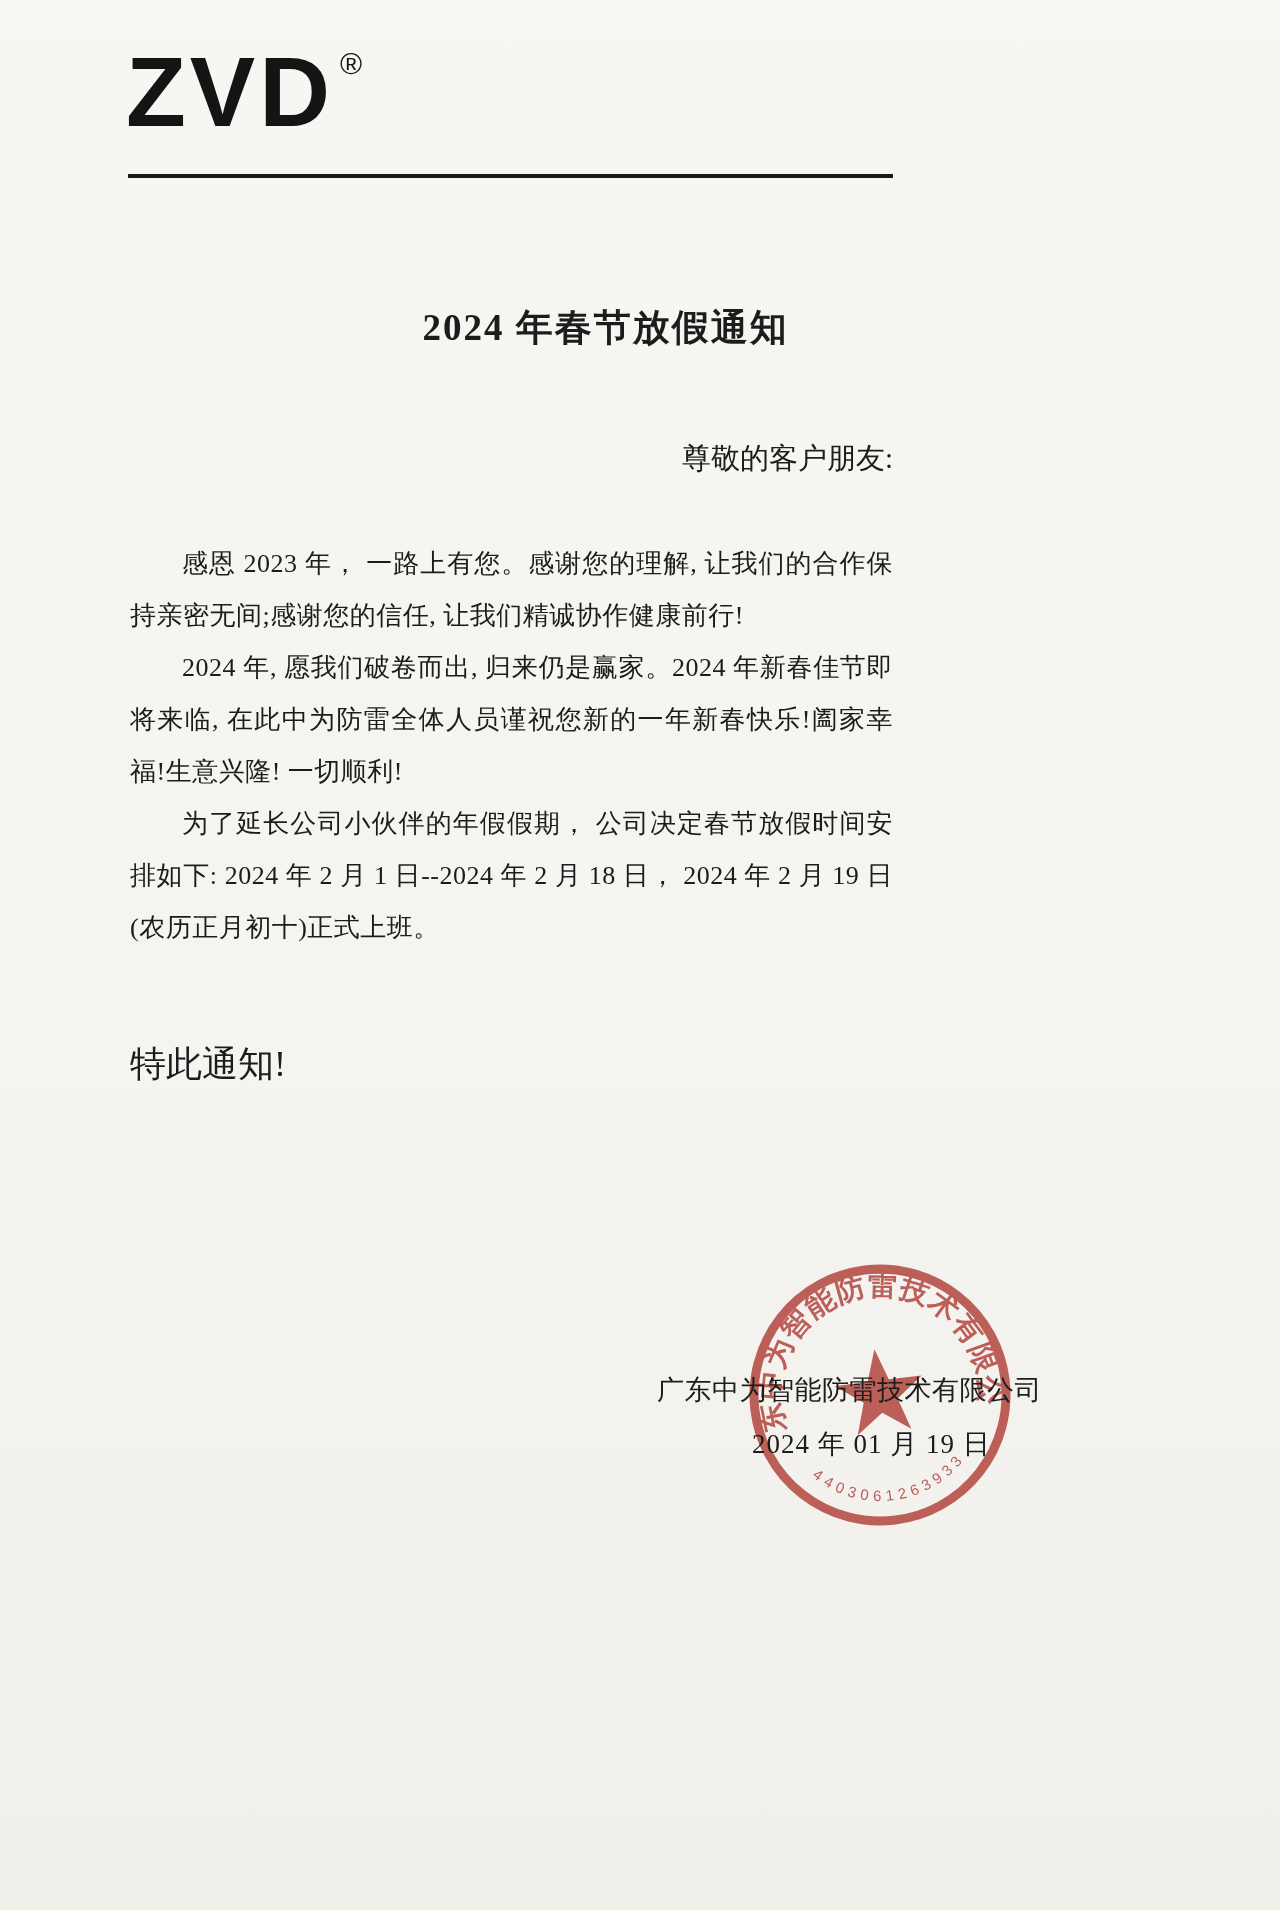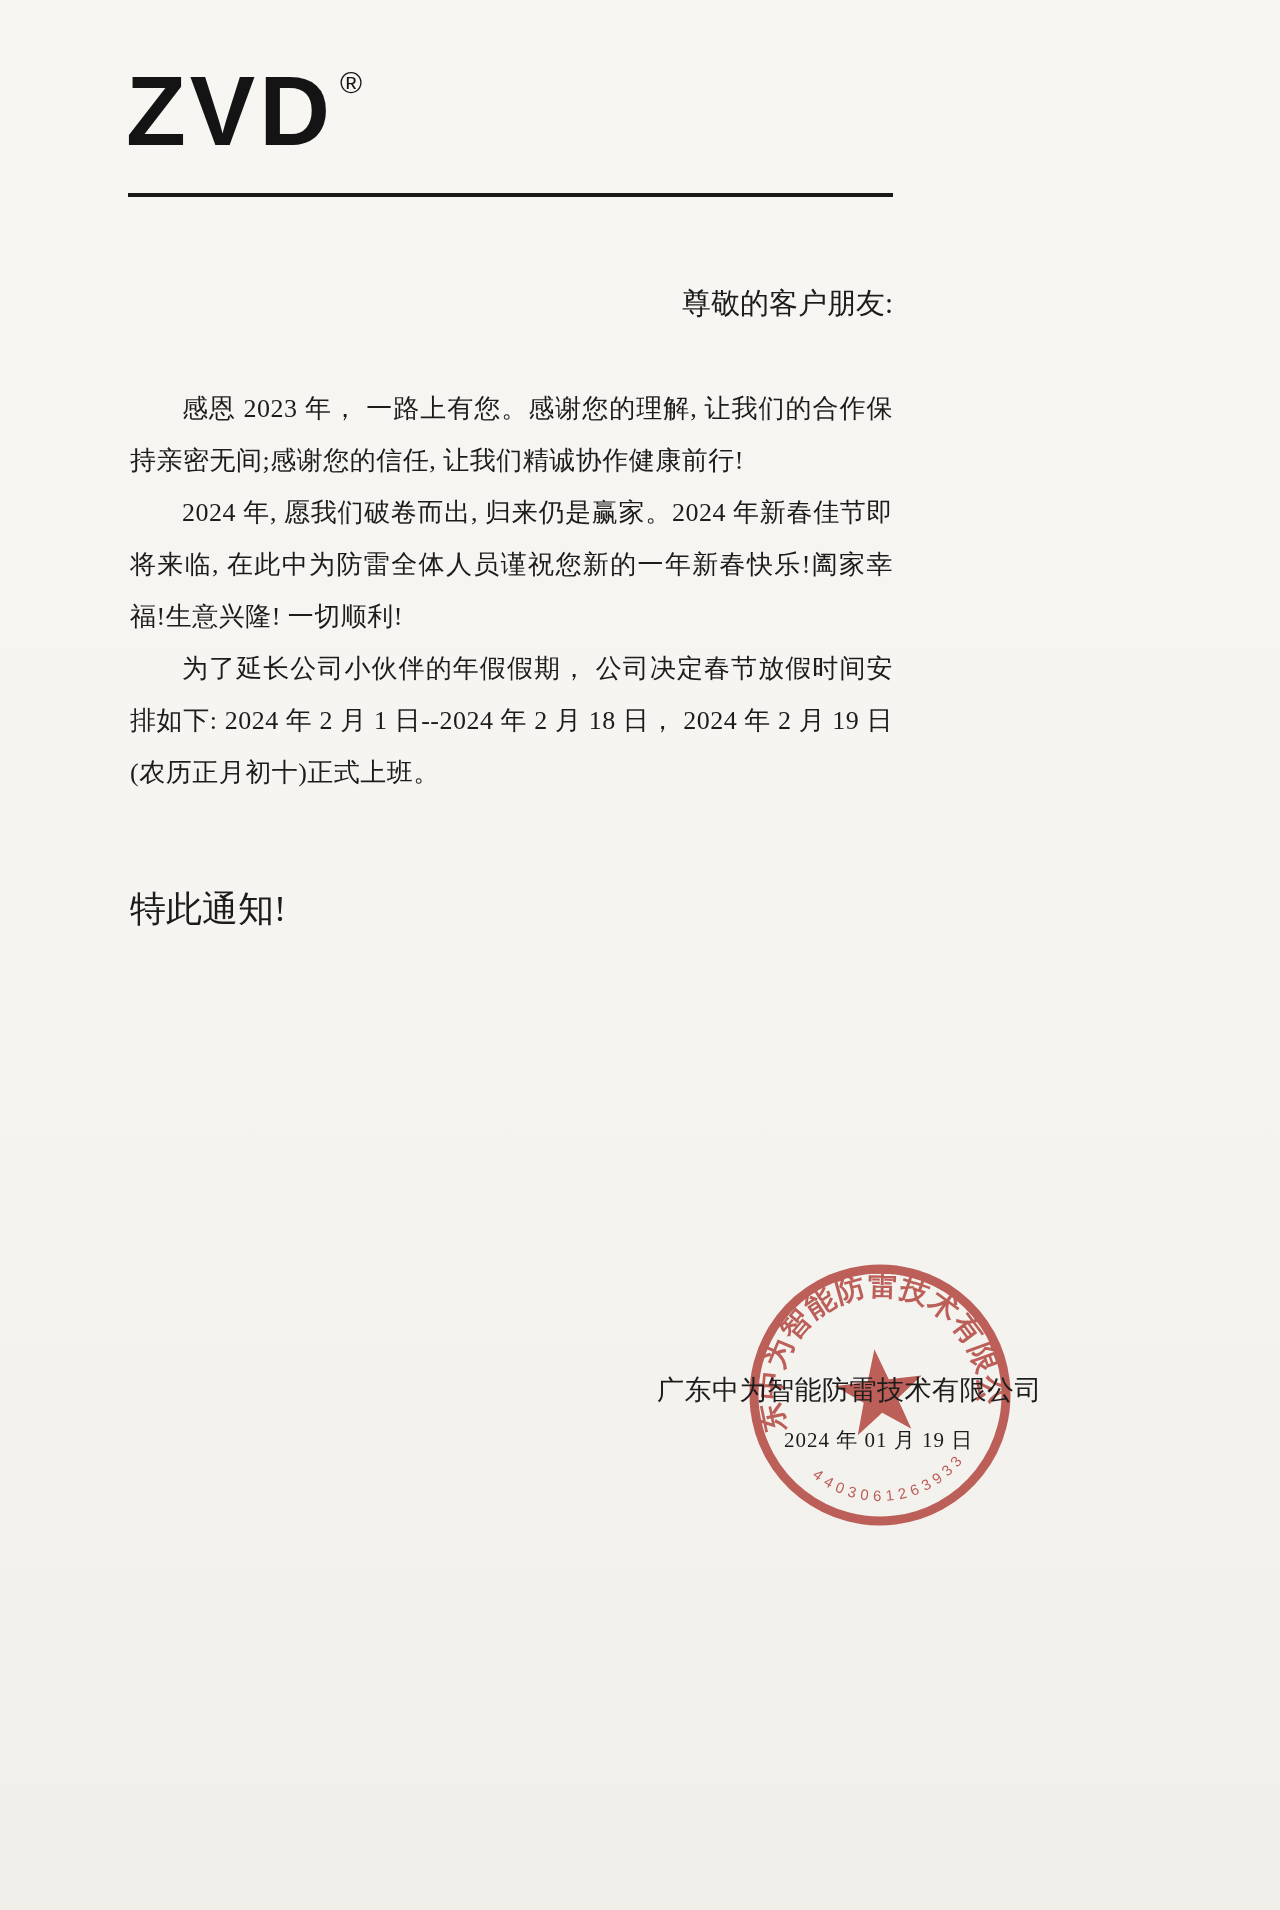--- a/index.html
+++ b/index.html
@@ -11,21 +11,21 @@
     height: 1910px;
     background: linear-gradient(180deg, #f8f6f3 0%, #f6f4f0 55%, #f1efea 100%);
     font-family: "Liberation Serif", "DejaVu Serif", serif;
     color: #1c1c1c;
     overflow: hidden;
   }
   .page {
     position: relative;
     width: 1280px;
     height: 1910px;
-    padding-top: 59px;
+    padding-top: 40px;
     box-sizing: border-box;
   }
   
   .logo-row {
     margin-left: 126px;
     line-height: 104px;
     font-size: 98px;
     font-weight: 900;
     font-family: "Liberation Sans", "DejaVu Sans", sans-serif;
     letter-spacing: 4px;
@@ -92,23 +92,23 @@
     position: absolute;
     left: 657px;
     top: 1372px;
     font-size: 27px;
     letter-spacing: 0.5px;
     z-index: 3;
     white-space: nowrap;
   }
   .date-line {
     position: absolute;
-    left: 784px;
+    left: 752px;
     top: 1426px;
-    font-size: 21px;
+    font-size: 27px;
     letter-spacing: 1px;
     z-index: 3;
     white-space: nowrap;
   }
   
   .seal {
     position: absolute;
     left: 738px;
     top: 1253px;
     width: 284px;
@@ -135,20 +135,21 @@
 <body>
 
 <div class="page">
 
   <div class="logo-row">
     <span>ZVD</span><span class="logo-reg">®</span>
   </div>
 
   <div class="divider"></div>
 
+  <div class="title">2024 年春节放假通知</div>
 
   <div class="letter">
     <div class="salutation">尊敬的客户朋友:</div>
     <div class="body-block">
       <p>感恩 2023 年， 一路上有您。感谢您的理解, 让我们的合作保持亲密无间;感谢您的信任, 让我们精诚协作健康前行!</p>
       <p>2024 年, 愿我们破卷而出, 归来仍是赢家。2024 年新春佳节即将来临, 在此中为防雷全体人员谨祝您新的一年新春快乐!阖家幸福!生意兴隆! 一切顺利!</p>
       <p>为了延长公司小伙伴的年假假期， 公司决定春节放假时间安排如下: 2024 年 2 月 1 日--2024 年 2 月 18 日， 2024 年 2 月 19 日(农历正月初十)正式上班。</p>
     </div>
     <div class="closing">特此通知!</div>
   </div>

